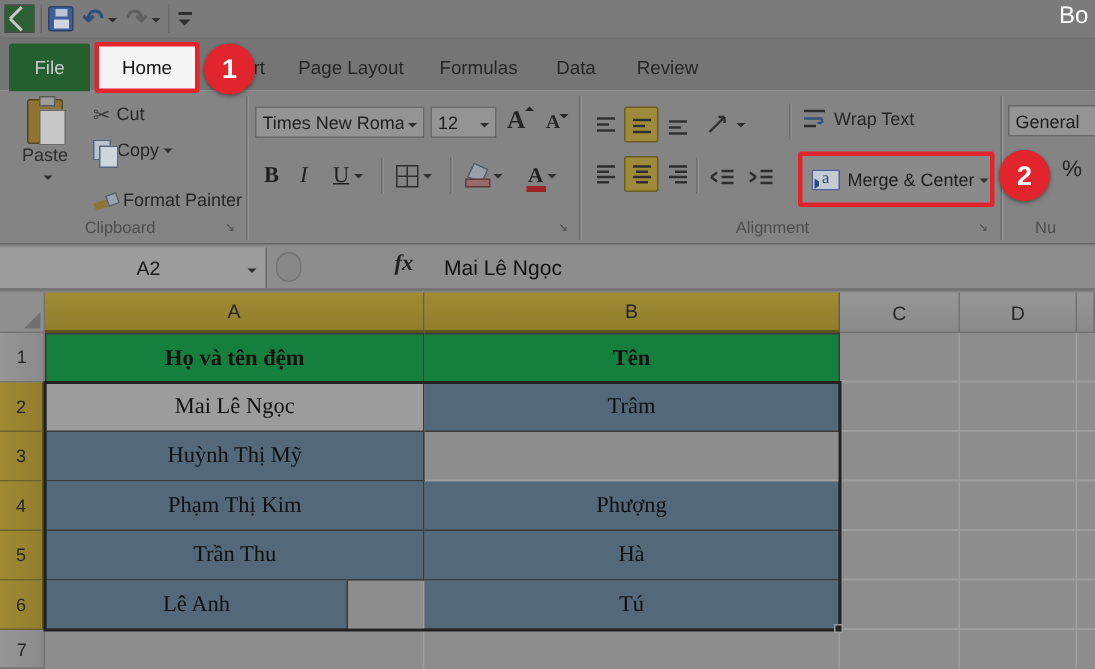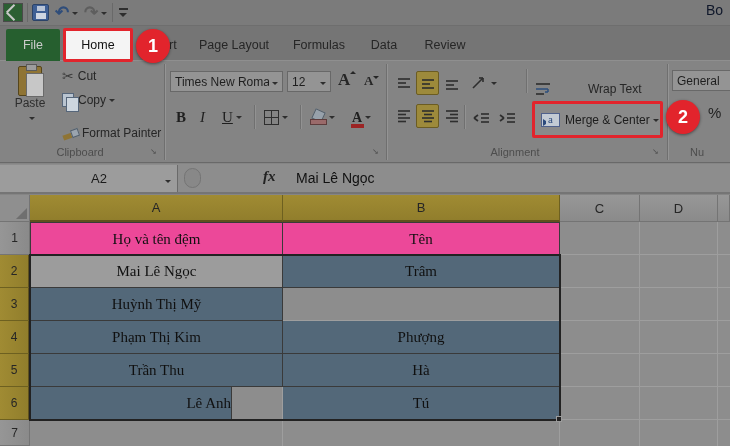--- a/index.html
+++ b/index.html
@@ -2,21 +2,21 @@
 <html><head>
 <meta charset="utf-8">
 <style>
   * { margin:0; padding:0; box-sizing:border-box; }
   html,body { width:730px; height:446px; }
   body { font-family:"Liberation Sans", sans-serif; color:#2e2e2e; }
   #app { position:relative; width:730px; height:446px; overflow:hidden; background:#858585; }
 
   
   .titlebar { position:absolute; left:0; top:0; width:730px; height:26px; background:#7b7b7b; border-bottom:1px solid #6e6e6e; }
-  .win-title { position:absolute; left:706px; top:2px; font-size:14px; color:#0f172a; }
+  .win-title { position:absolute; left:706px; top:2px; font-size:16px; color:#ffffff; }
   .qat-sep { position:absolute; top:3px; width:1px; height:19px; background:#696969; }
   .qat-btn { position:absolute; top:2px; height:21px; display:flex; align-items:center; cursor:default; }
   .xlogo { width:20px; height:19px; background:#2c5f33; border:1px solid #4a4a4a; position:relative; }
   .xlogo::before,.xlogo::after { content:""; position:absolute; left:4px; top:3px; width:11px; height:11px; border-left:2px solid #c9c9c9; transform:rotate(45deg); }
   .xlogo::after { transform:rotate(-45deg); }
   .floppy { width:17px; height:17px; background:#3f5f94; border:1px solid #2c4368; border-radius:2px; position:relative; }
   .floppy::before { content:""; position:absolute; left:4px; top:1px; width:8px; height:5px; background:#b9c4d6; }
   .floppy::after { content:""; position:absolute; left:3px; bottom:1px; width:10px; height:6px; background:#cfd6e2; }
   .arr { font-size:17px; font-weight:bold; line-height:18px; }
   .arr-undo { color:#2f4d7a; }
@@ -126,21 +126,21 @@
   .corner { position:absolute; left:0; top:195px; width:30px; height:27px; background:#8f8f8f; border-right:1px solid #747474; border-bottom:1px solid #747474; }
   .corner::after { content:""; position:absolute; right:2px; bottom:2px; width:0; height:0; border-left:11px solid transparent; border-bottom:11px solid #6f6f6f; }
   .chead { position:absolute; top:195px; height:27px; line-height:27px; text-align:center; font-size:13px; color:#262626; background:linear-gradient(#979797,#8a8a8a); border-right:1px solid #747474; border-bottom:1px solid #747474; }
   .chead.sel { background:linear-gradient(#a08b33,#917e2c); border-right:1px solid #6d6020; border-bottom:2px solid #5f511c; line-height:25px; }
   .rhead { position:absolute; left:0; width:30px; text-align:center; font-size:12px; color:#262626; background:linear-gradient(to right,#969696,#8a8a8a); border-right:1px solid #747474; border-bottom:1px solid #747474; }
   .rhead.sel { background:linear-gradient(to right,#a08b33,#917e2c); border-right:2px solid #5f511c; border-bottom:1px solid #6d6020; }
 
   .cell { position:absolute; text-align:center; font-family:"Liberation Serif","DejaVu Serif",serif; font-size:15px; color:#101010; border-right:1px solid #3a3a3a; border-bottom:1px solid #3a3a3a; }
   .cell.first { border-left:1px solid #3a3a3a; }
   .cell.top { border-top:1px solid #3a3a3a; }
-  .c-pink { background:#ec4899; font-weight:normal; }
+  .c-pink { background:#15803d; font-weight:bold; }
   .c-blue { background:#536879; }
   .c-active { background:#9c9c9c; }
 
   .sel-outline { position:absolute; left:29px; top:254px; width:532px; height:167px; border:2px solid #222; pointer-events:none; z-index:4; }
   .fill-handle { position:absolute; left:556px; top:416px; width:6px; height:6px; background:#222; border:1px solid #9c9c9c; z-index:5; }
 
   svg line { stroke:#2e2e2e; stroke-width:1.6; }
   svg .blue { stroke:#31527e; }
 </style>
 </head>
@@ -256,21 +256,21 @@
         </svg>
     </div>
     <div class="rbtn dd orient-ic">
       <svg width="18" height="16">
           <line x1="3" y1="13" x2="13" y2="3"></line>
           <line x1="13" y1="3" x2="9" y2="3"></line>
           <line x1="13" y1="3" x2="13" y2="7"></line>
         </svg>
     </div>
     <div class="vsep" style="left:526px; top:8px;"></div>
-    <div class="rbtn" style="left:534px; top:20px;gap:32px;">
+    <div class="rbtn" style="left:534px; top:10px;">
       <svg class="ic" width="18" height="16">
           <line x1="2" y1="3" x2="16" y2="3"></line>
           <line x1="2" y1="8" x2="14" y2="8" class="blue"></line>
           <line x1="2" y1="13" x2="10" y2="13"></line>
           <line x1="14" y1="8" x2="14" y2="11" class="blue"></line>
           <line x1="14" y1="11" x2="11" y2="11" class="blue"></line>
         </svg>
       <span>Wrap Text</span>
     </div>
     <div class="al-ic" style="left:392px; top:43px;">
@@ -365,19 +365,19 @@
   <div class="cell c-blue" style="left:283px; top:255px; width:277px; height:33px; line-height:32px;">Trâm</div>
 
   <div class="cell c-blue first" style="left:30px; top:288px; width:253px; height:33px; line-height:32px;text-align:center;">Huỳnh Thị Mỹ</div>
 
   <div class="cell c-blue first" style="left:30px; top:321px; width:253px; height:33px; line-height:32px;">Phạm Thị Kim</div>
   <div class="cell c-blue" style="left:283px; top:321px; width:277px; height:33px; line-height:32px;">Phượng</div>
 
   <div class="cell c-blue first" style="left:30px; top:354px; width:253px; height:33px; line-height:32px;">Trần Thu</div>
   <div class="cell c-blue" style="left:283px; top:354px; width:277px; height:33px; line-height:32px;">Hà</div>
 
-  <div class="cell c-blue first" style="left:30px; top:387px; width:202px; height:33px; line-height:32px;text-align:right;">Lê Anh</div>
+  <div class="cell c-blue first" style="left:30px; top:387px; width:202px; height:33px; line-height:32px;">Lê Anh</div>
   <div class="cell c-blue" style="left:283px; top:387px; width:277px; height:33px; line-height:32px;">Tú</div>
 
   <div class="sel-outline"></div>
   <div class="fill-handle"></div>
 
 </div>
 
 </body></html>

